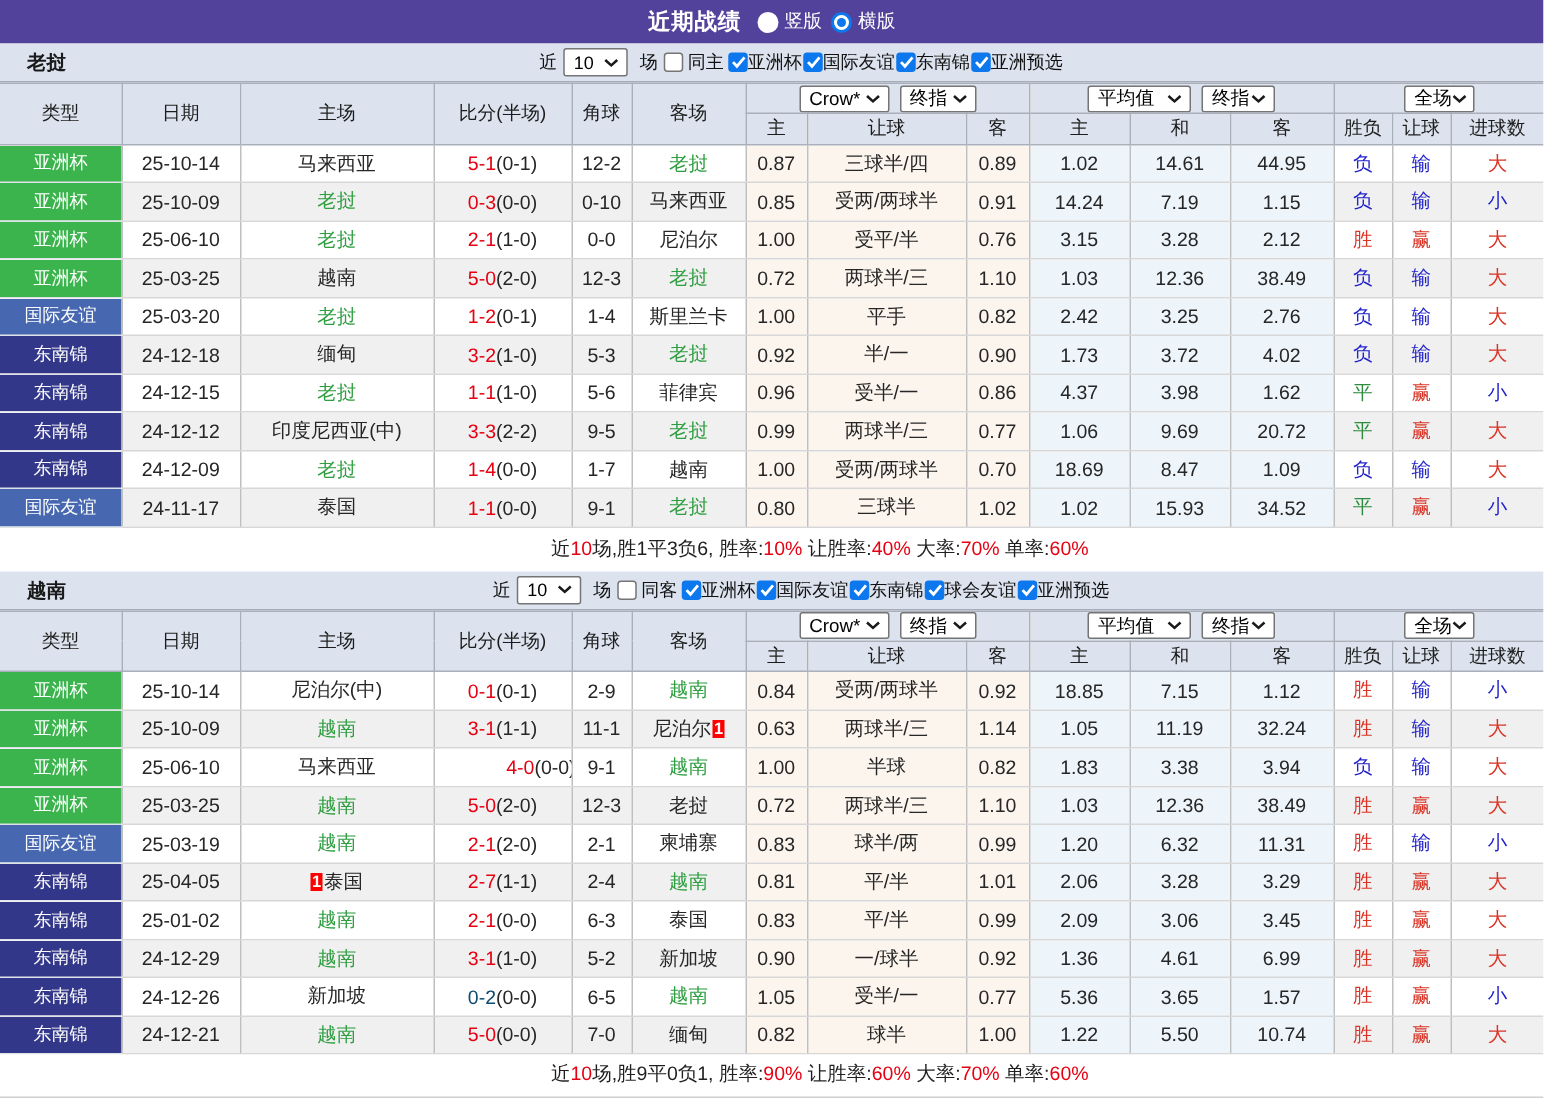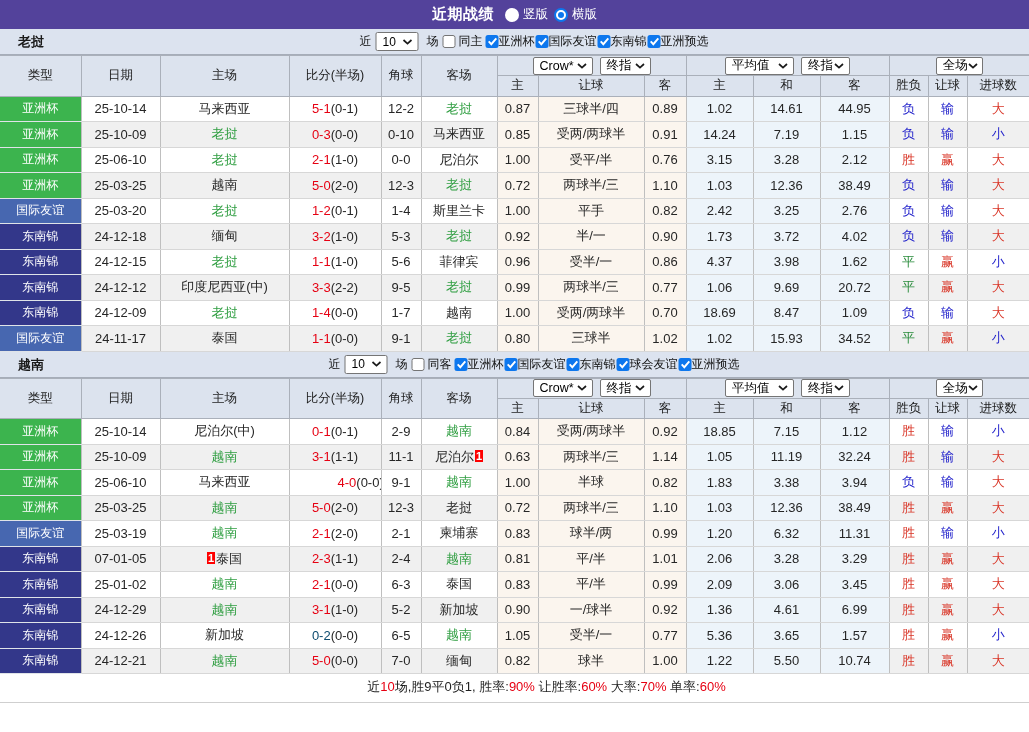--- a/index.html
+++ b/index.html
@@ -369,20 +369,21 @@
             <td class="odds">1.02</td>
             <td class="avg">1.02</td>
             <td class="avg">15.93</td>
             <td class="avg">34.52</td>
             <td class="res" style="color: rgb(42, 140, 60);">平</td>
             <td class="res" style="color: rgb(217, 53, 39);">赢</td>
             <td class="res last" style="color: rgb(35, 35, 203);">小</td>
           </tr>
         </tbody>
     </table>
+    <div class="summary"><span>近</span><span class="r">10</span><span>场,胜1平3负6, 胜率:</span><span class="r">10%</span><span> 让胜率:</span><span class="r">40%</span><span> 大率:</span><span class="r">70%</span><span> 单率:</span><span class="r">60%</span></div>
   </div>
 
   <div class="section">
     <div class="filterbar">
       <span class="team-label">越南</span>
       <span class="filter-controls">
         <span>近</span>
         <span class="near-select">
           <span>10</span>
           <svg class="chev" width="10" height="6" viewBox="0 0 10 6">
@@ -592,23 +593,23 @@
             <td class="odds">0.99</td>
             <td class="avg">1.20</td>
             <td class="avg">6.32</td>
             <td class="avg">11.31</td>
             <td class="res" style="color: rgb(217, 53, 39);">胜</td>
             <td class="res" style="color: rgb(35, 35, 203);">输</td>
             <td class="res last" style="color: rgb(35, 35, 203);">小</td>
           </tr>
           <tr class="alt">
             <td class="type" style="background: rgb(51, 55, 138);">东南锦</td>
-            <td class="date">07-01-05</td>
+            <td class="date">25-04-05</td>
             <td class="team"><span class="badge before" style="background: rgb(254, 0, 0);">1</span><span class="teamname">泰国</span></td>
-            <td class="score"><span class="ft" style="color: rgb(230, 0, 18);">2-3</span><span class="ht">(1-1)</span></td>
+            <td class="score"><span class="ft" style="color: rgb(230, 0, 18);">2-7</span><span class="ht">(1-1)</span></td>
             <td class="corner">2-4</td>
             <td class="team"><span class="teamname green">越南</span></td>
             <td class="odds">0.81</td>
             <td class="odds">平/半</td>
             <td class="odds">1.01</td>
             <td class="avg">2.06</td>
             <td class="avg">3.28</td>
             <td class="avg">3.29</td>
             <td class="res" style="color: rgb(217, 53, 39);">胜</td>
             <td class="res" style="color: rgb(217, 53, 39);">赢</td>

